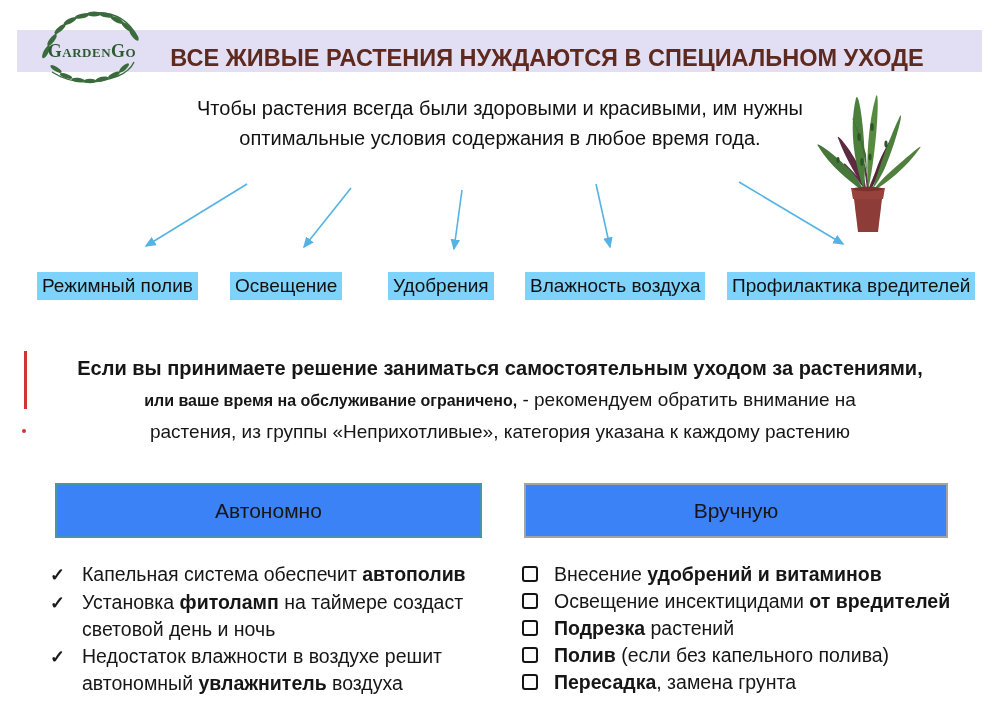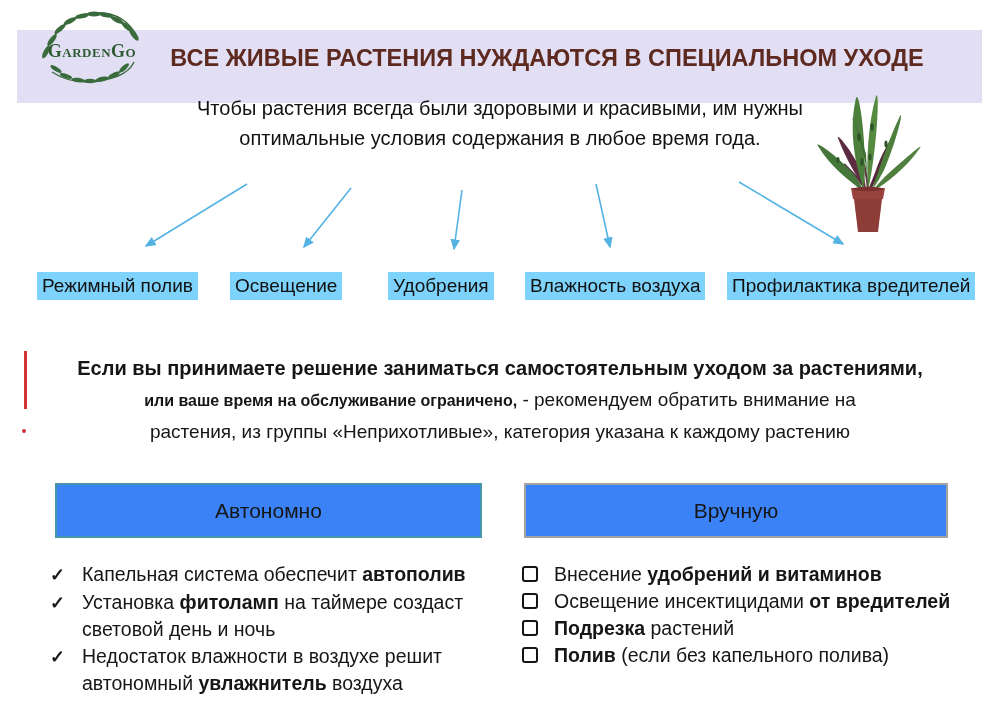--- a/index.html
+++ b/index.html
@@ -1,21 +1,21 @@
 <!DOCTYPE html>
 <html><head>
 <meta charset="utf-8">
 <style>
   html,body{margin:0;padding:0;background:#ffffff;}
   .slide{
     position:relative;width:1000px;height:724px;background:#ffffff;
     font-family:"Liberation Sans",sans-serif;color:#161616;overflow:hidden;
   }
   
-  .banner{position:absolute;left:17px;top:30px;width:965px;height:73px;background:#e2dff4;}
+  .banner{position:absolute;left:17px;top:30px;width:965px;height:42px;background:#e2dff4;}
   .banner-title{
     width:100%;height:56px;line-height:56px;text-align:center;padding-left:95px;box-sizing:border-box;
     font-weight:bold;font-size:23.5px;color:#5e2a1f;white-space:nowrap;
   }
   .logo-wrap{position:absolute;left:28px;top:6px;width:128px;height:88px;z-index:3;}
   .logo-svg{position:absolute;left:0;top:0;}
   .logo-text{
     position:absolute;left:2px;top:35px;width:124px;text-align:center;
     font-family:"Liberation Serif",serif;font-variant:small-caps;font-weight:bold;
     font-size:18px;letter-spacing:.5px;color:#2d5a33;
@@ -194,15 +194,21 @@
           <span class="square-glyph"></span>
         </span>
       <span class="item-text"><span style="font-weight: 700;">Подрезка</span><span> растений</span></span>
     </li>
     <li>
       <span class="marker-col">
           <span class="square-glyph"></span>
         </span>
       <span class="item-text"><span style="font-weight: 700;">Полив</span><span> (если без капельного полива)</span></span>
     </li>
+    <li>
+      <span class="marker-col">
+          <span class="square-glyph"></span>
+        </span>
+      <span class="item-text"><span style="font-weight: 700;">Пересадка</span><span>, замена грунта</span></span>
+    </li>
   </ul>
 
 </div>
 
 </body></html>

